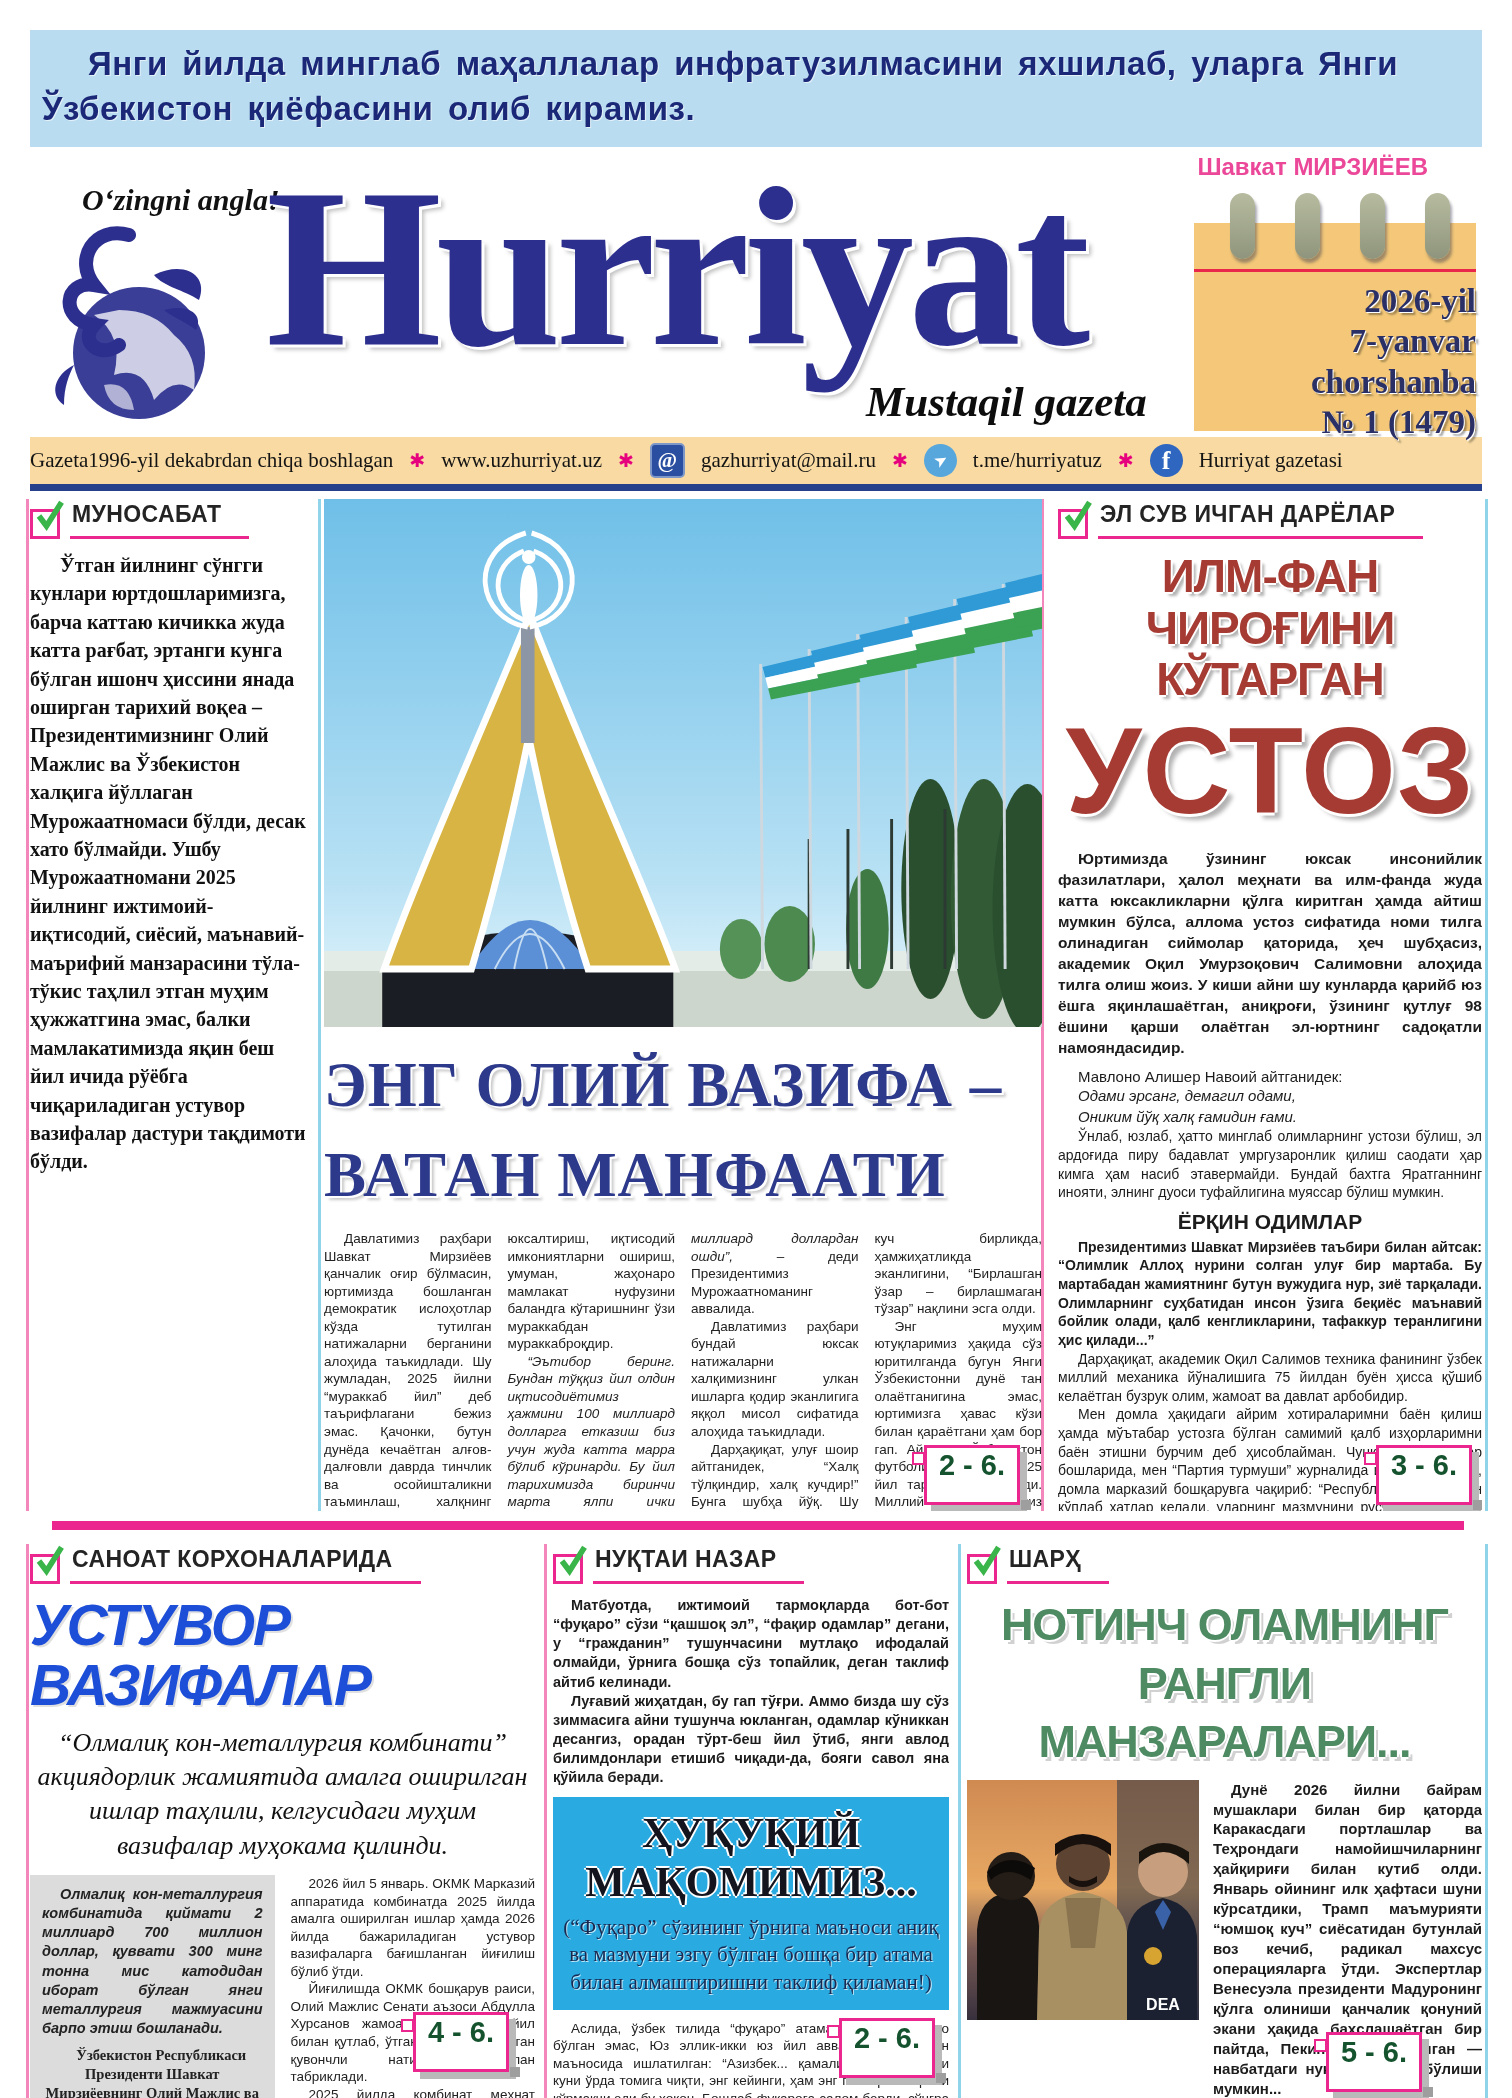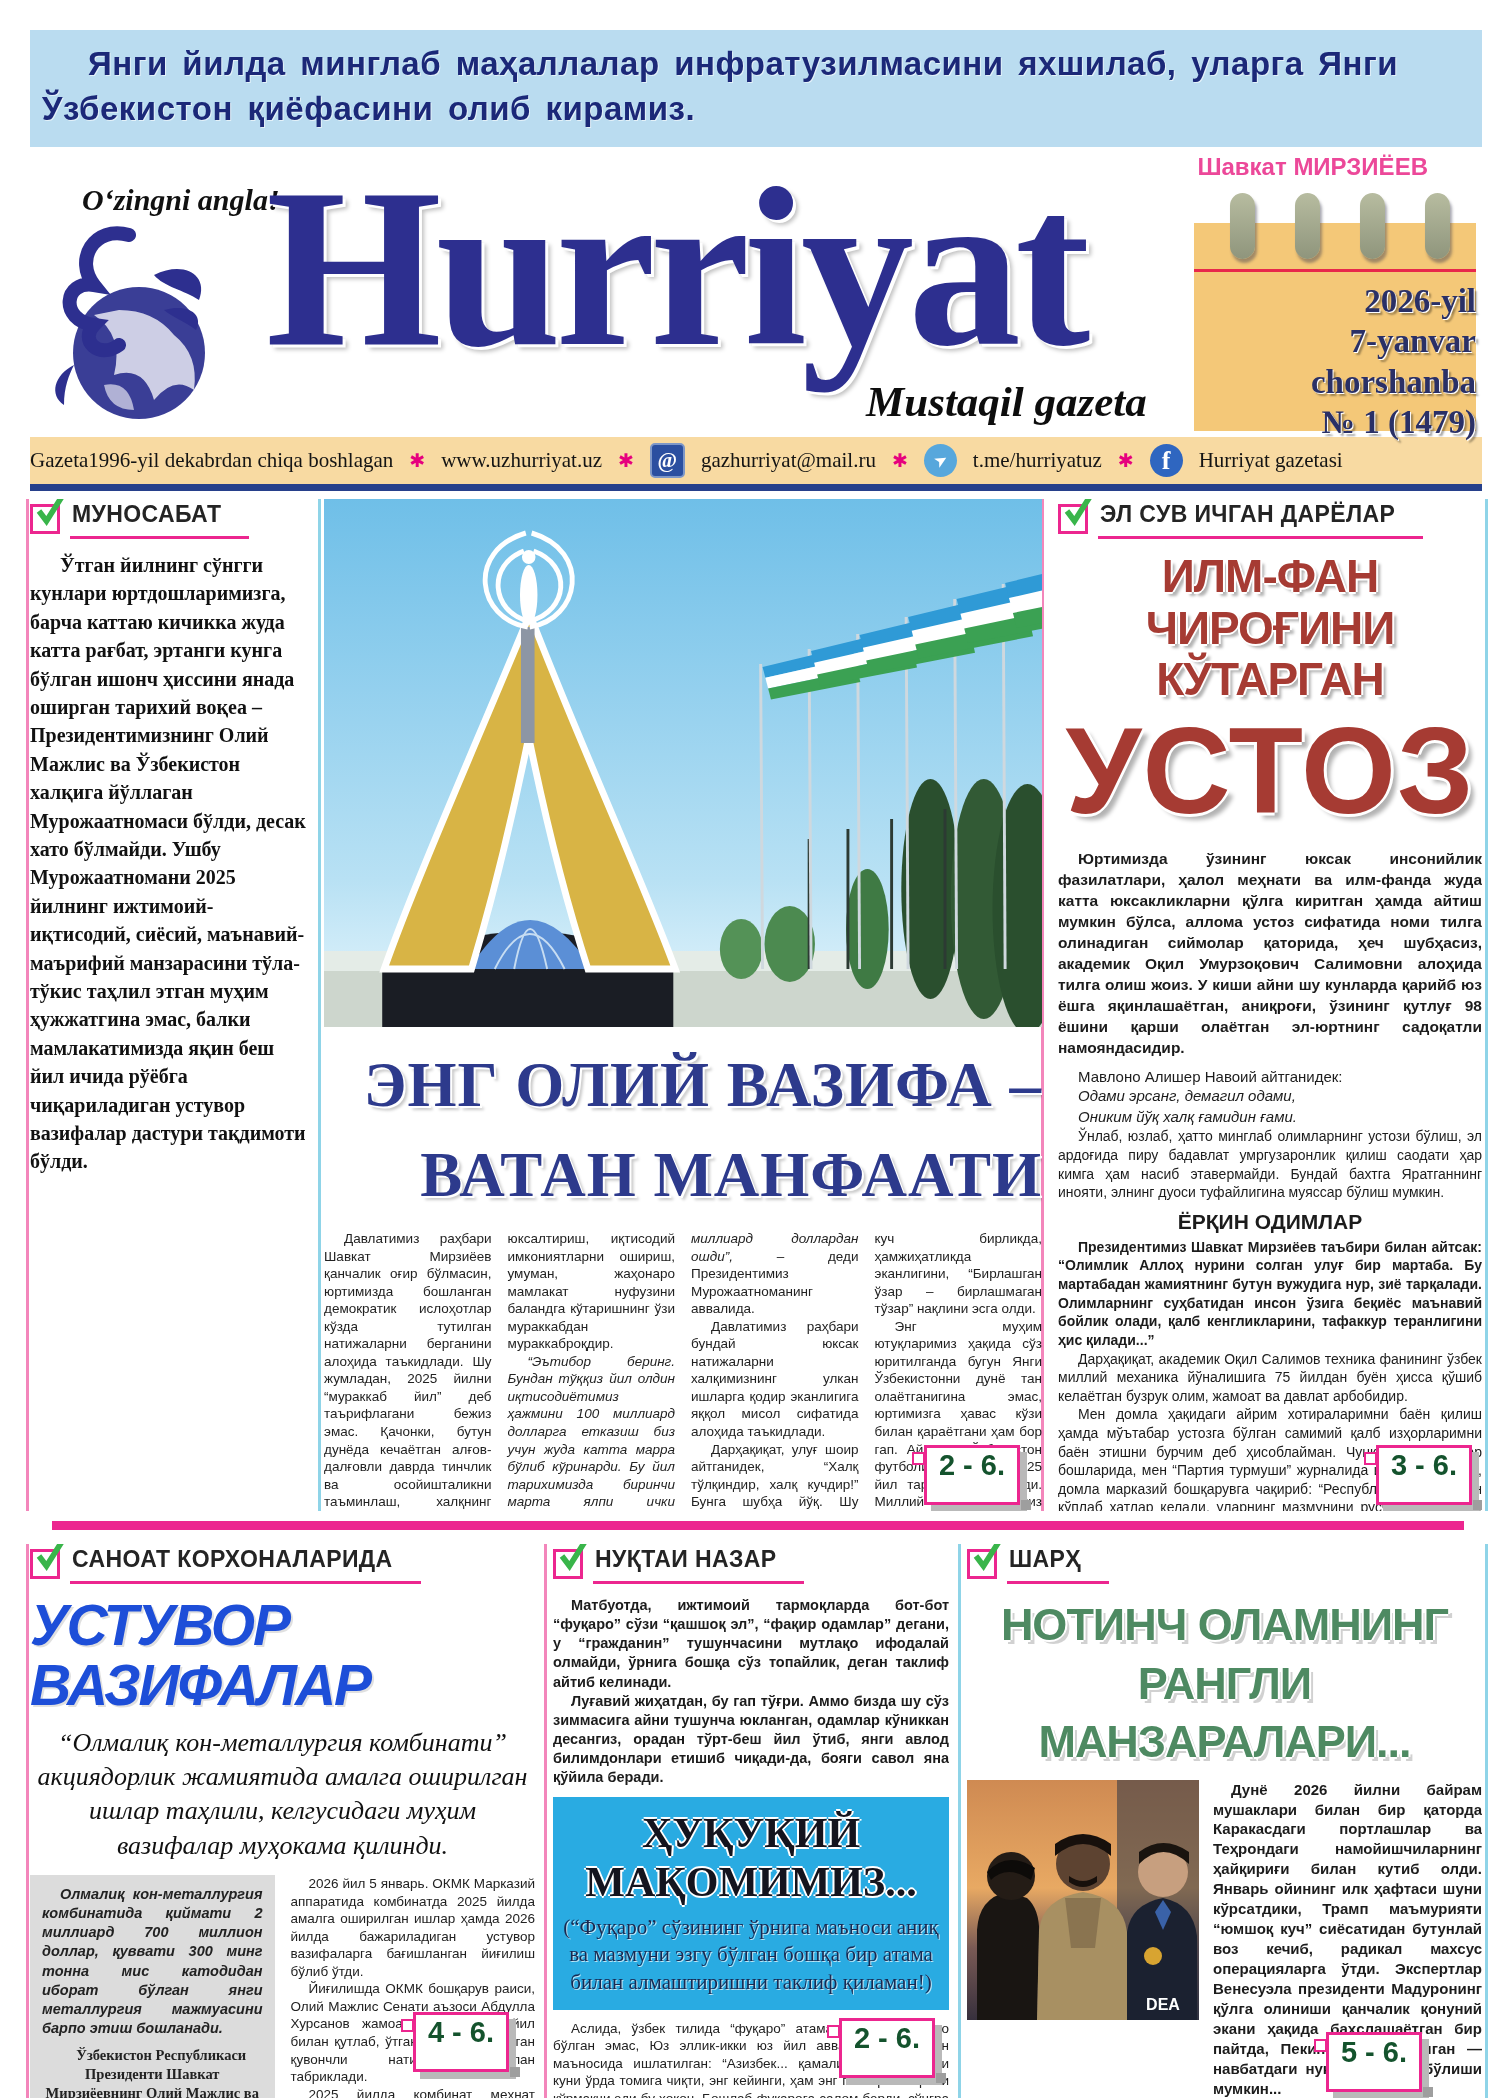--- a/index.html
+++ b/index.html
@@ -35,40 +35,40 @@
   .sep{color:#e6007e;font-size:19px;}
   .icon-at{width:31px;height:31px;border-radius:5px;background:#2b4fa0;color:#fff;display:flex;
            align-items:center;justify-content:center;font-size:21px;font-weight:bold;border:2px solid #7d97c8;}
   .icon-tg{width:33px;height:33px;border-radius:50%;background:#57a7dc;color:#fff;display:flex;
            align-items:center;justify-content:center;font-size:16px;}
   .icon-tg span{display:inline-block;transform:rotate(-30deg);}
   .icon-fb{width:33px;height:33px;border-radius:50%;background:#2f66c0;color:#fff;display:flex;
            align-items:center;justify-content:center;font-family:"Liberation Serif",serif;
            font-weight:bold;font-size:26px;}
   
-  .shead{display:flex;align-items:flex-start;gap:10px;margin:0 0 12px;}
+  .shead{display:flex;align-items:flex-end;gap:10px;margin:0 0 12px;}
   .shead .box{position:relative;flex:none;width:24px;height:24px;background:#fff;
               border:3px solid #ec268f;margin-top:5px;}
   .shead .box svg{position:absolute;left:1px;top:-13px;width:30px;height:34px;}
   .shead .lbl{font-size:23px;font-weight:bold;color:#242424;letter-spacing:.4px;
               border-bottom:3px solid #ec268f;padding:2px 28px 8px 2px;}
   
   .top-grid{position:relative;display:grid;grid-template-columns:278px 1fr 424px;gap:16px;
             margin:8px 30px 0;height:1012px;}
   .vr{position:absolute;top:0;bottom:0;width:3px;}
   .pink{background:#f386bb}.teal{background:#8fd4e8}
   .col{position:relative;height:1012px;overflow:hidden;}
   
   .muno-body{font-family:"Liberation Serif",serif;font-weight:bold;font-size:20px;
              line-height:1.42;color:#111;}
   .muno-body p{margin:0;text-indent:30px;}
   
   .photo{width:100%;height:528px;display:block;}
   .main-headline{font-family:"Liberation Serif",serif;font-weight:bold;color:#2d3a8c;
-                 font-size:63px;line-height:1.42;text-align:right;margin:14px 0 10px;
+                 font-size:63px;line-height:1.42;text-align:left;margin:14px 0 10px;
                  letter-spacing:1px;text-shadow:2px 2px 0 #fff,4px 4px 3px rgba(0,0,0,.22);}
   .main-cols{position:relative;column-count:4;column-gap:16px;height:300px;overflow:hidden;
              font-size:13.5px;line-height:1.3;text-align:justify;margin-top:6px;color:#222;}
   .main-cols p{margin:0;text-indent:20px;}
   .it{font-style:italic;}
   
   .badge-wrap{position:absolute;z-index:5;}
   .badge{position:relative;display:inline-block;background:#fff;border:3px solid #ec268f;
          color:#14532d;font-weight:bold;font-size:29px;padding:1px 12px 20px;
          box-shadow:7px 7px 0 #b9b9b9;font-family:"Liberation Sans",sans-serif;}

